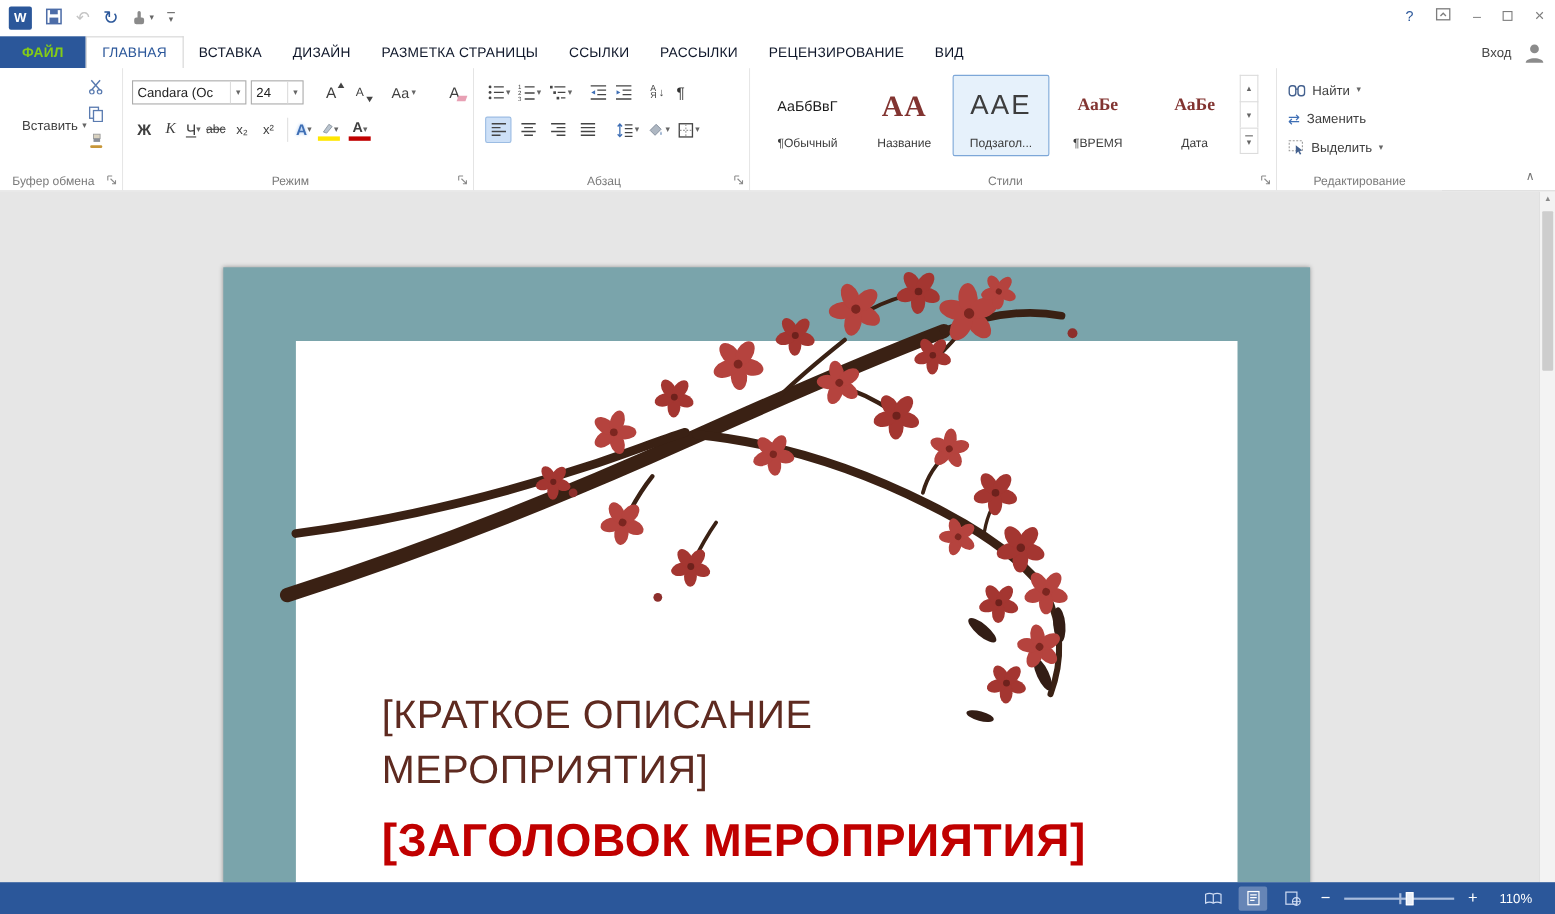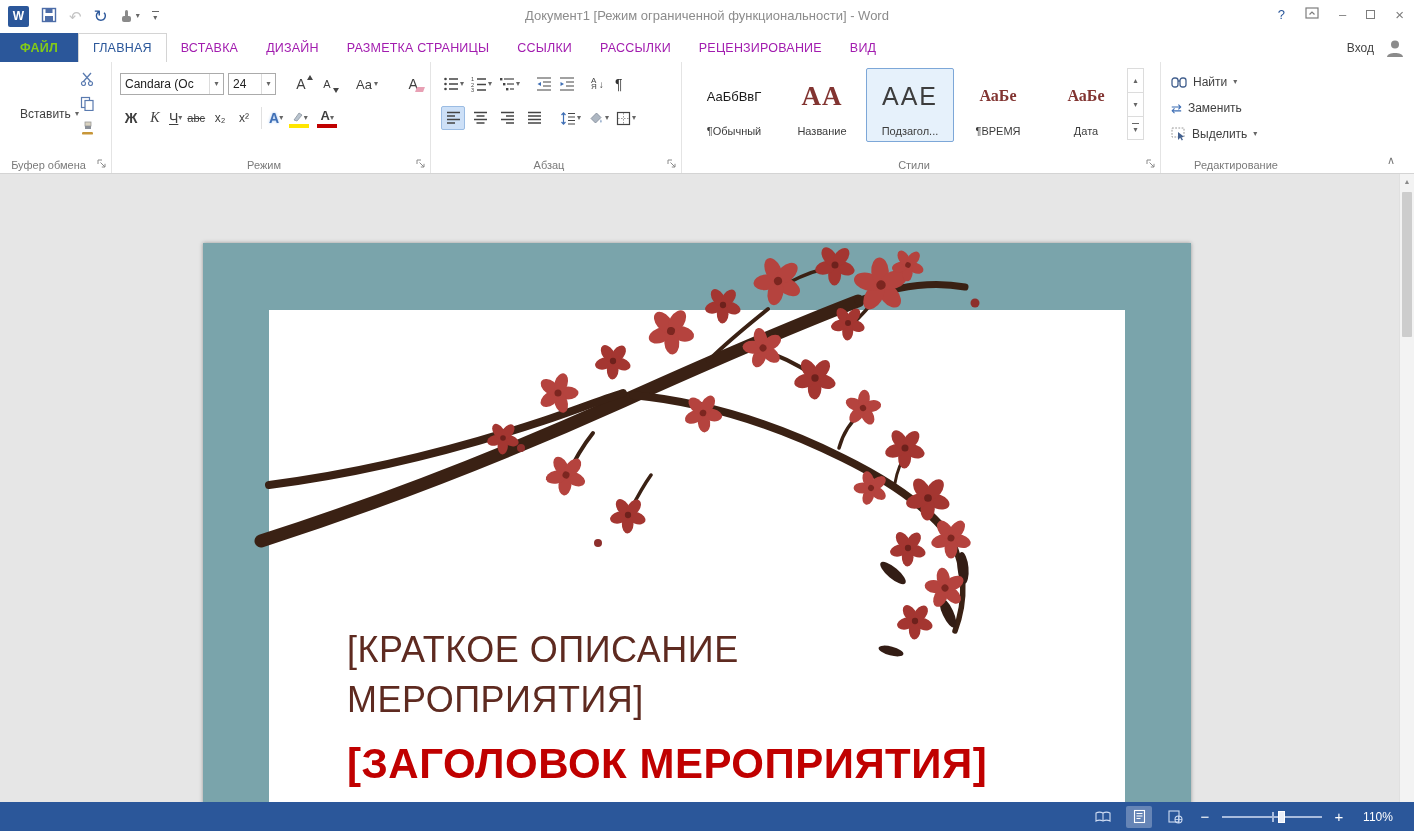--- a/index.html
+++ b/index.html
@@ -12,21 +12,21 @@
   .qat{position:absolute;left:8px;top:4px;display:flex;align-items:center;gap:12px;height:24px}
   .qat .glyph{font-size:15px;line-height:1}
   .logo{width:21px;height:21px;background:#2b579a;border-radius:2px;color:#fff;font-weight:bold;
         display:flex;align-items:center;justify-content:center;font-size:12px}
   .win-title{position:absolute;left:0;right:0;top:8px;text-align:center;color:#8c8c8c;font-size:13px;pointer-events:none}
   .wincontrols{position:absolute;right:10px;top:6px;display:flex;align-items:center;gap:20px;color:#7d7d7d;font-size:13px}
   .maxbox{display:inline-block;width:9px;height:9px;border:1px solid #7d7d7d}
 
   
   .tabrow{position:absolute;top:33px;left:0;right:0;height:29px;background:#fff;display:flex;align-items:stretch}
-  .tab{display:flex;align-items:center;padding:0 14px;font-size:12.5px;color:#a21caf;cursor:default;letter-spacing:.2px}
+  .tab{display:flex;align-items:center;padding:0 14px;font-size:12.5px;color:#0f172a;cursor:default;letter-spacing:.2px}
   .tab.file{background:#2b579a;color:#84cc16;padding:0 20px;font-weight:bold}
   .tab.active{color:#2b579a;background:#fff;border:1px solid #d4d4d4;border-bottom:none}
   .tabrow .spacer{flex:1}
   .signin{display:flex;align-items:center;gap:10px;padding-right:8px;color:#444}
 
   
   .ribbon{position:absolute;top:62px;left:0;right:0;height:112px;background:#fff;border-bottom:1px solid #d4d4d4}
   .rgroup{position:absolute;top:0;height:111px;border-right:1px solid #e4e4e4;background:#fff}
   .grouplabel{position:absolute;bottom:2px;left:0;right:14px;text-align:center;font-size:11px;color:#7a7a7a;white-space:nowrap}
   .launcher{position:absolute;right:3px;bottom:3px;width:12px;height:12px;display:flex;align-items:center;justify-content:center}
@@ -129,21 +129,20 @@
           <rect x="5" y="1" width="3" height="8" rx="1.5" fill="#8a8a8a"></rect>
           <rect x="2" y="7" width="9" height="6" rx="2" fill="#8a8a8a"></rect>
         </svg>
         <span class="dd">▾</span>
       </span>
       <span class="gmore" style="color:#666">
         <span class="bar"></span>
         <span class="dd">▾</span>
       </span>
     </div>
-    <div class="win-title">Документ1 [Режим ограниченной функциональности] - Word</div>
     <div class="wincontrols">
       <span style="color:#2b579a">?</span>
       <span>
         <svg width="14" height="12" viewBox="0 0 14 12">
           <rect x="1" y="1" width="12" height="10" fill="none" stroke="#7d7d7d" stroke-width="1.2"></rect>
           <path d="M4.5 7.5 L7 5 L9.5 7.5" fill="none" stroke="#7d7d7d" stroke-width="1.2"></path>
         </svg>
       </span>
       <span>–</span>
       <span><span class="maxbox"></span></span>

